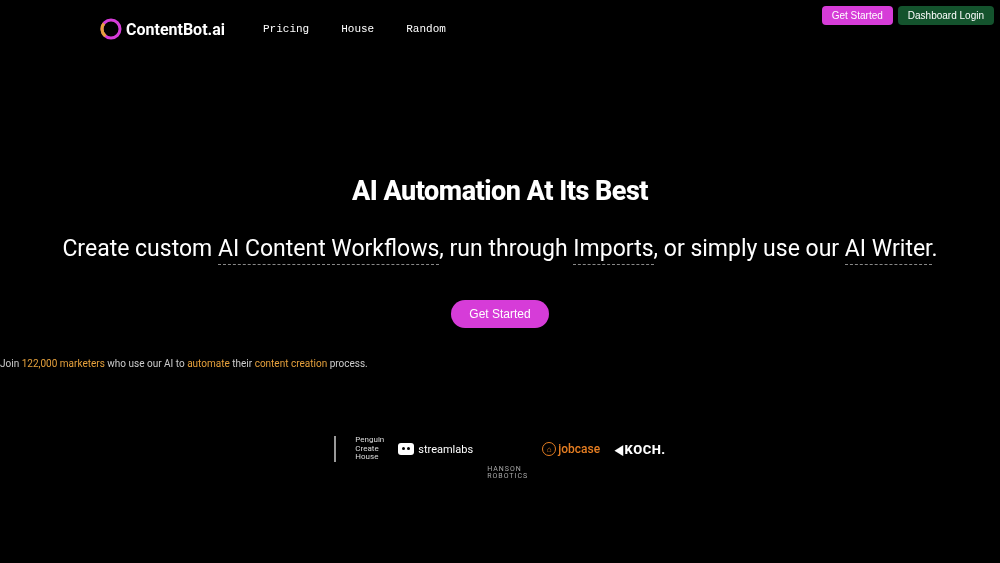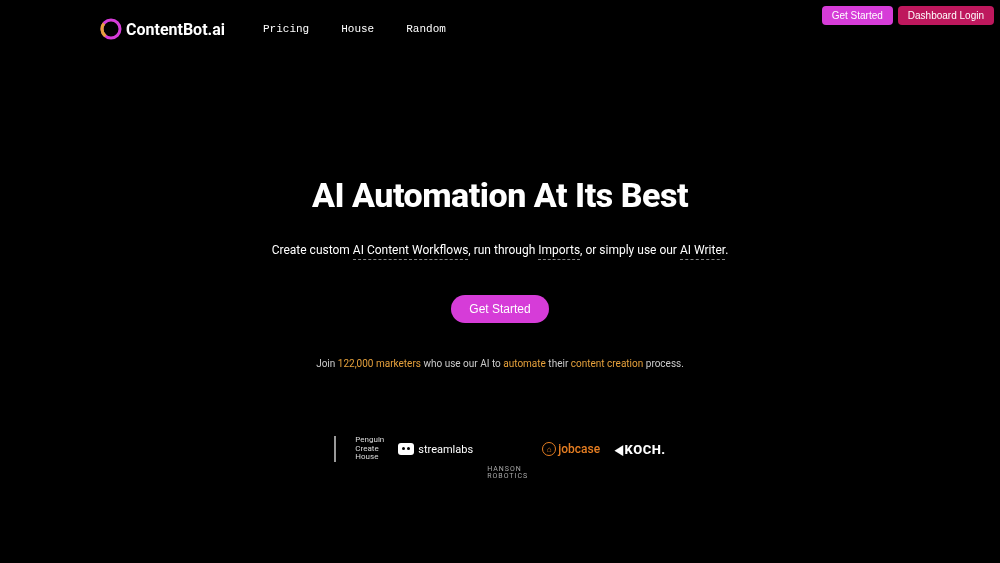--- a/index.html
+++ b/index.html
@@ -28,21 +28,21 @@
       border-radius: 4px;
       padding: 4px 10px;
       font-size: 10px;
       cursor: pointer;
       color: #fff;
     }
     .btn-pink {
       background: #d63cd8;
     }
     .btn-orange {
-      background: #be185d;
+      background: #14532d;
     }
     .nav {
       position: absolute;
       top: 18px;
       left: 100px;
       display: flex;
       align-items: center;
       gap: 30px;
     }
     .logo {
@@ -72,27 +72,27 @@
       font-family: Liberation Mono, monospace;
     }
     .hero {
       position: absolute;
       top: 175px;
       left: 0;
       right: 0;
       text-align: center;
     }
     .hero-title {
-      font-size: 34px;
+      font-size: 27px;
       font-weight: 800;
       letter-spacing: -0.5px;
       margin-bottom: 28px;
     }
     .hero-sub {
-      font-size: 12px;
+      font-size: 23px;
       font-weight: 400;
       color: #fff;
     }
     .underline {
       border-bottom: 1px dashed #888;
       padding-bottom: 2px;
     }
     .hero-cta {
       margin-top: 38px;
     }
@@ -103,21 +103,20 @@
       border-radius: 16px;
       padding: 7px 18px;
       font-size: 12px;
       cursor: pointer;
     }
     .join-line {
       position: absolute;
       top: 358px;
       left: 0;
       right: 0;
-      text-align: center;
       font-size: 10px;
       color: #ccc;
     }
     .highlight {
       color: #e6a13c;
     }
     .logos {
       position: absolute;
       top: 418px;
       left: 0;

